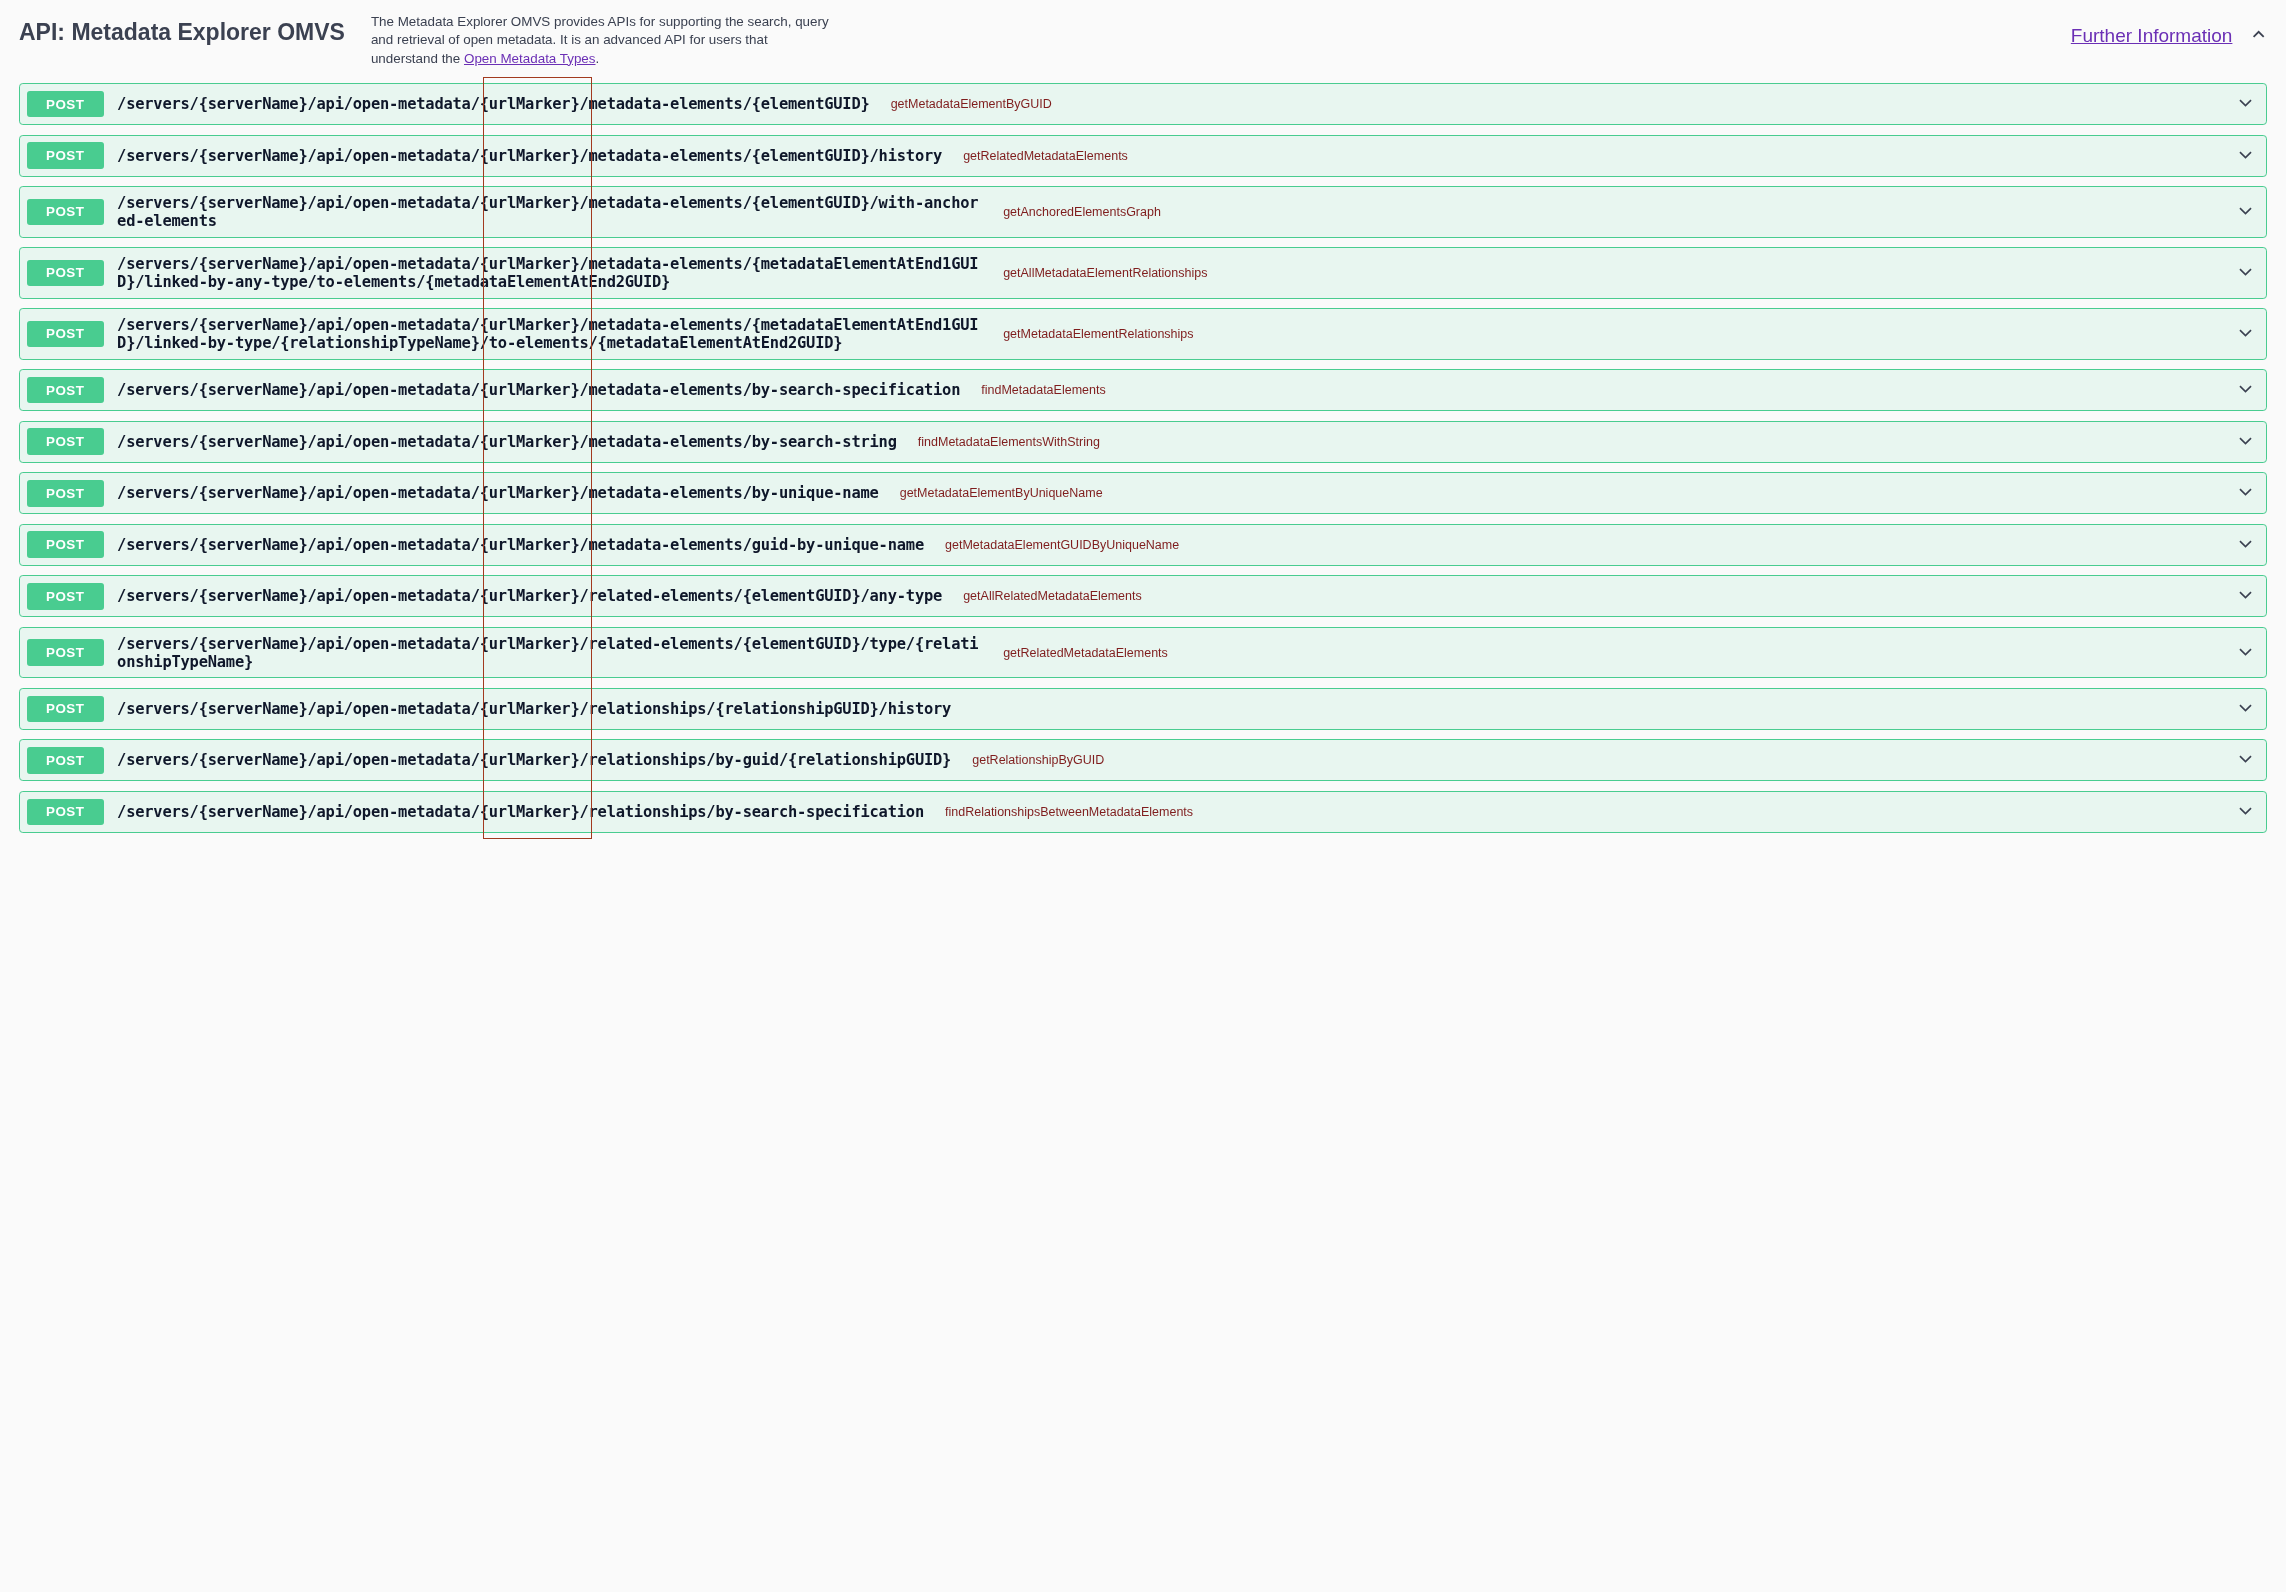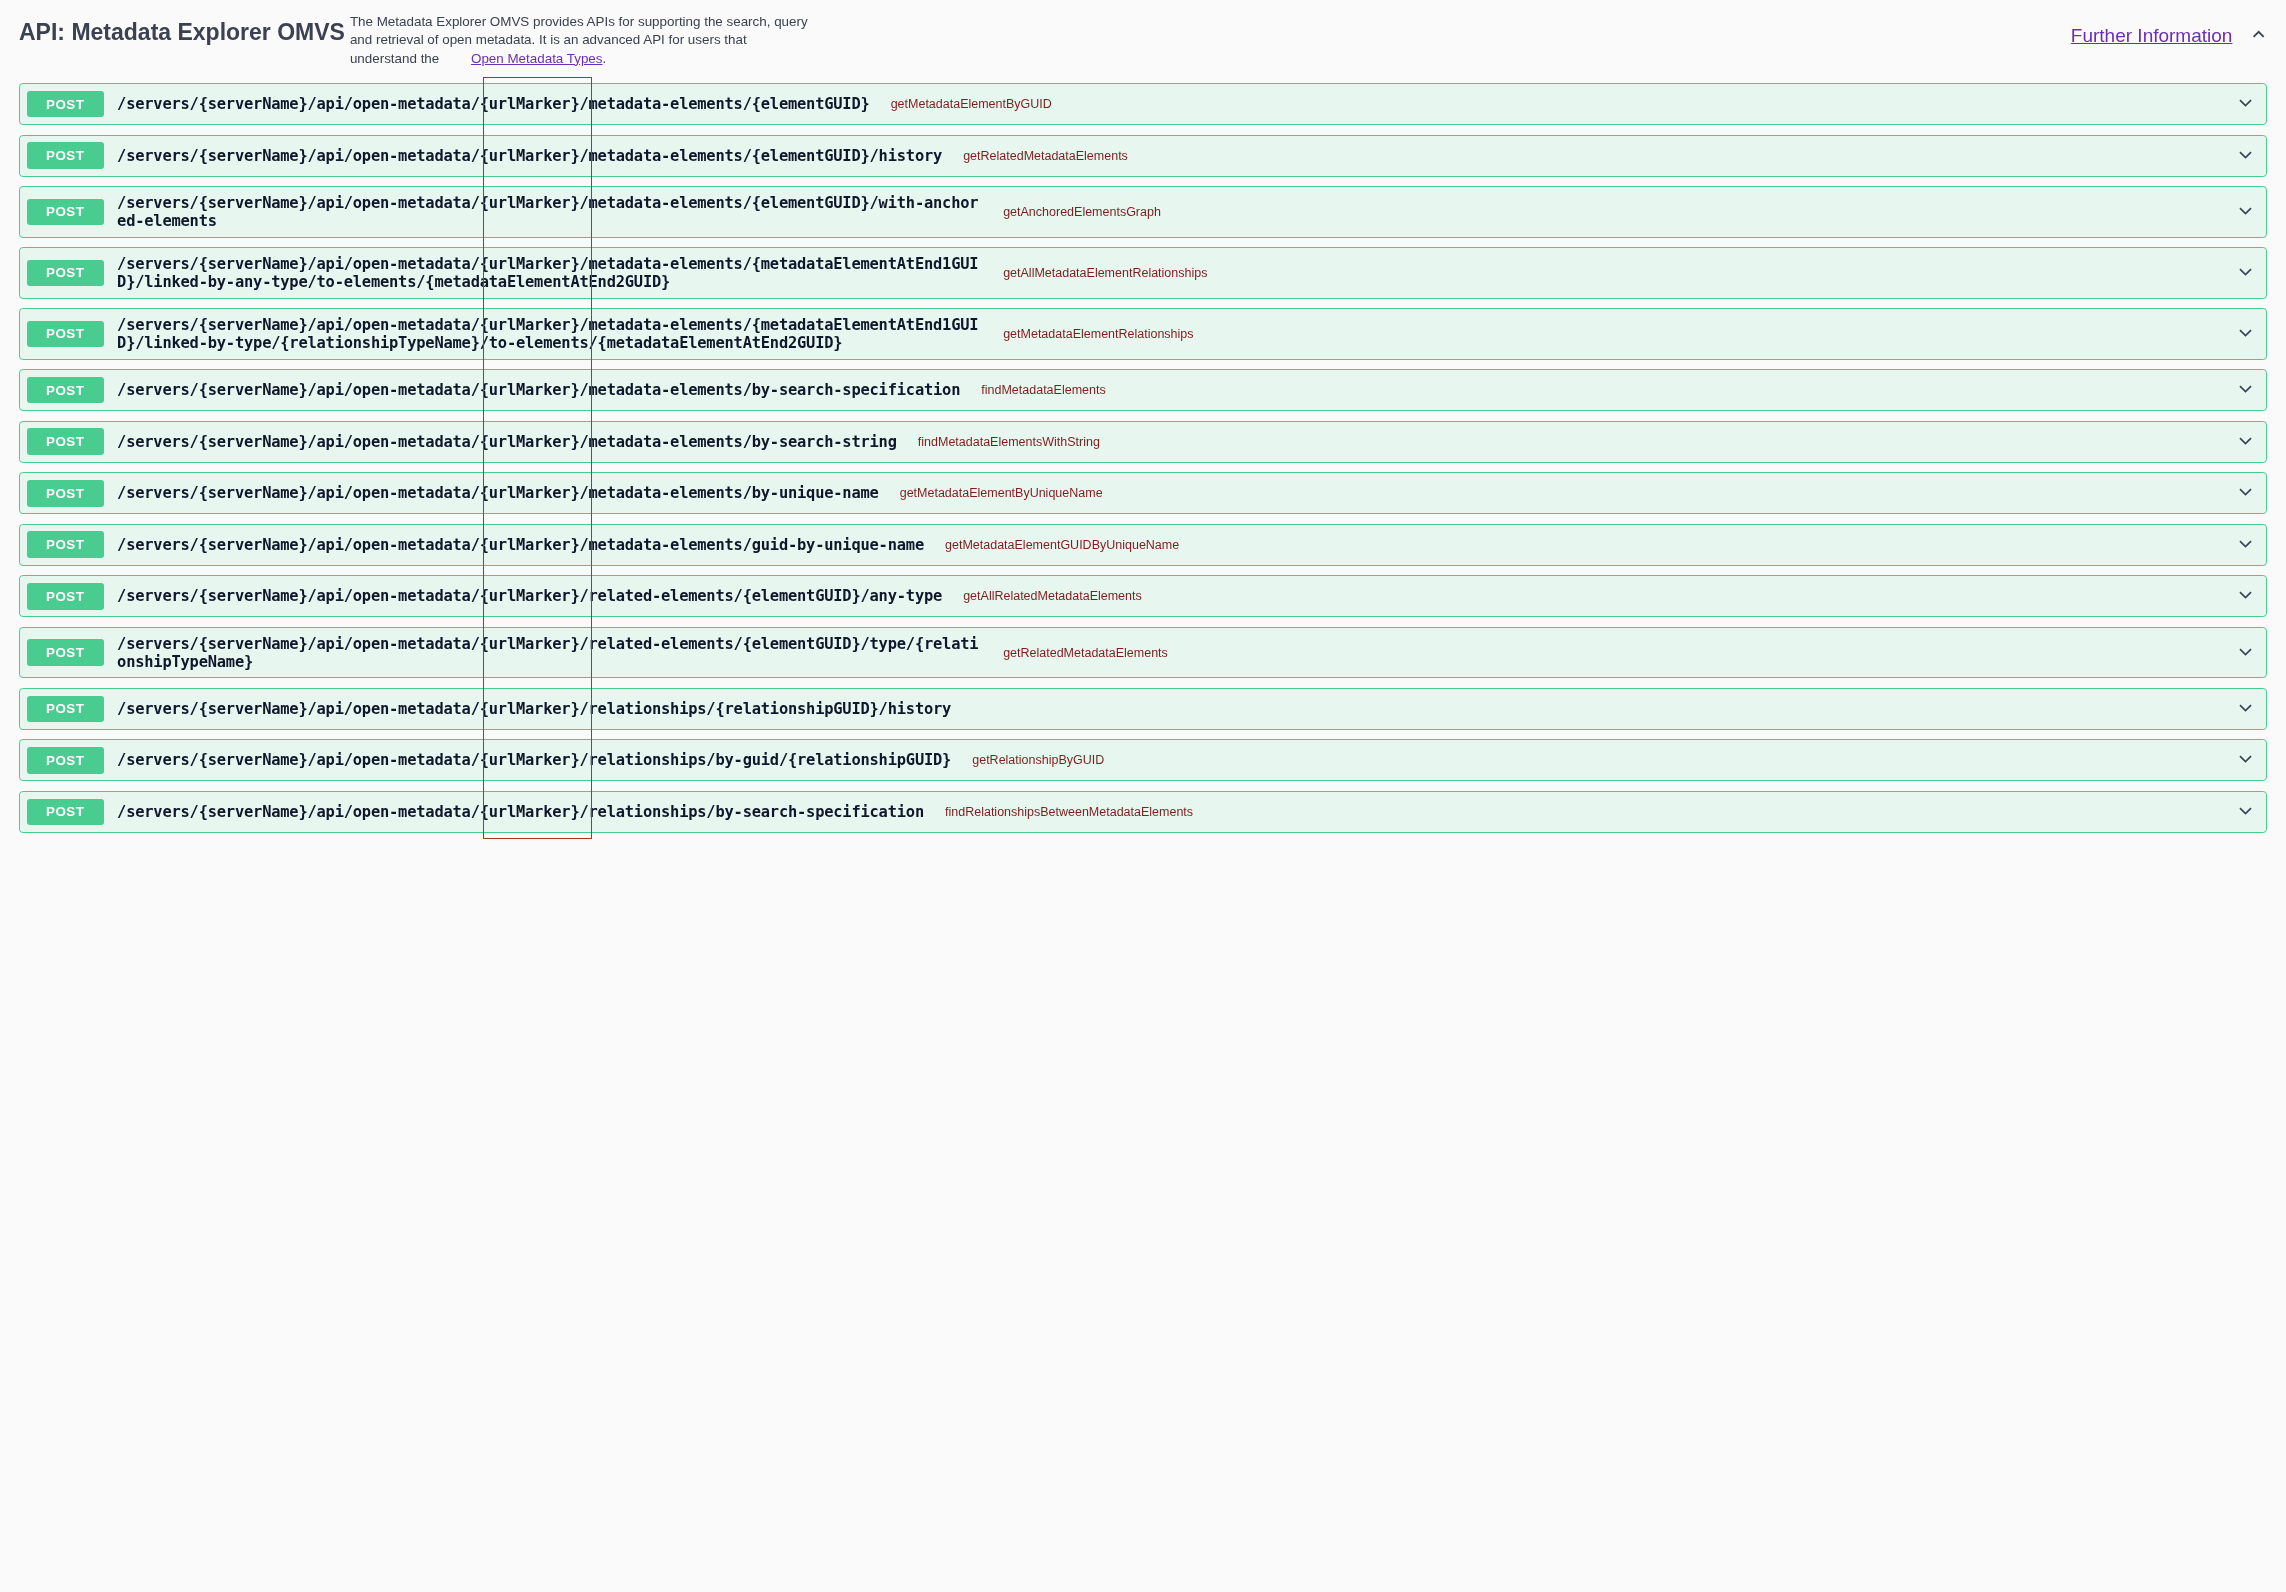--- a/index.html
+++ b/index.html
@@ -6,39 +6,39 @@
   body {
     font-family: -apple-system, BlinkMacSystemFont, "Segoe UI", Helvetica, Arial, sans-serif;
     background: #fafafa;
     padding: 11.5px 19px 19px 19px;
     font-size: 13.4px;
     color: #3b4151;
   }
   .header {
     display: flex;
     align-items: flex-start;
-    gap: 5px;
+    gap: 26px;
     padding: 0 0 9.6px 0;
     position: relative;
   }
   .api-title {
     font-size: 23px;
     font-weight: 700;
     color: #3b4151;
     white-space: nowrap;
     padding-top: 7.7px;
   }
   .api-desc {
     font-size: 13.4px;
     color: #3b4151;
     max-width: 461px;
     line-height: 1.35;
     padding-top: 1.9px;
   }
-  .api-desc a { color: #6b2fb5; text-decoration: underline; margin-left: 28px; }
+  .api-desc a { color: #6b2fb5; text-decoration: underline; }
   .header-right {
     margin-left: auto;
     display: flex;
     align-items: center;
     gap: 17.3px;
     padding-top: 13.4px;
   }
   .further-link { color: #6b2fb5; font-size: 19px; }
   .collapse-caret svg { width: 17.3px; height: 17.3px; stroke: #3b4151; }
 

